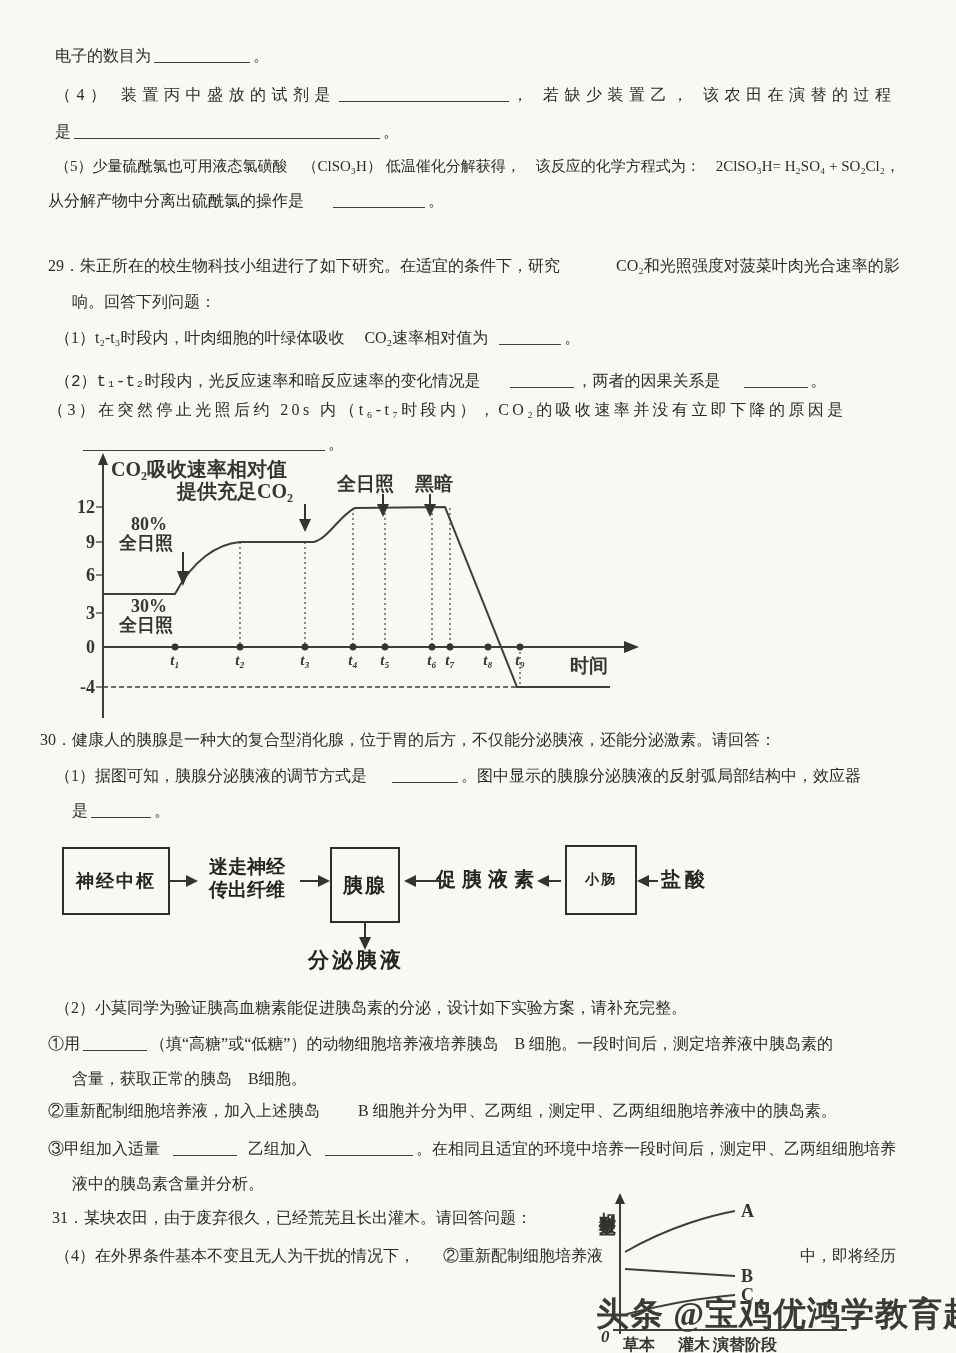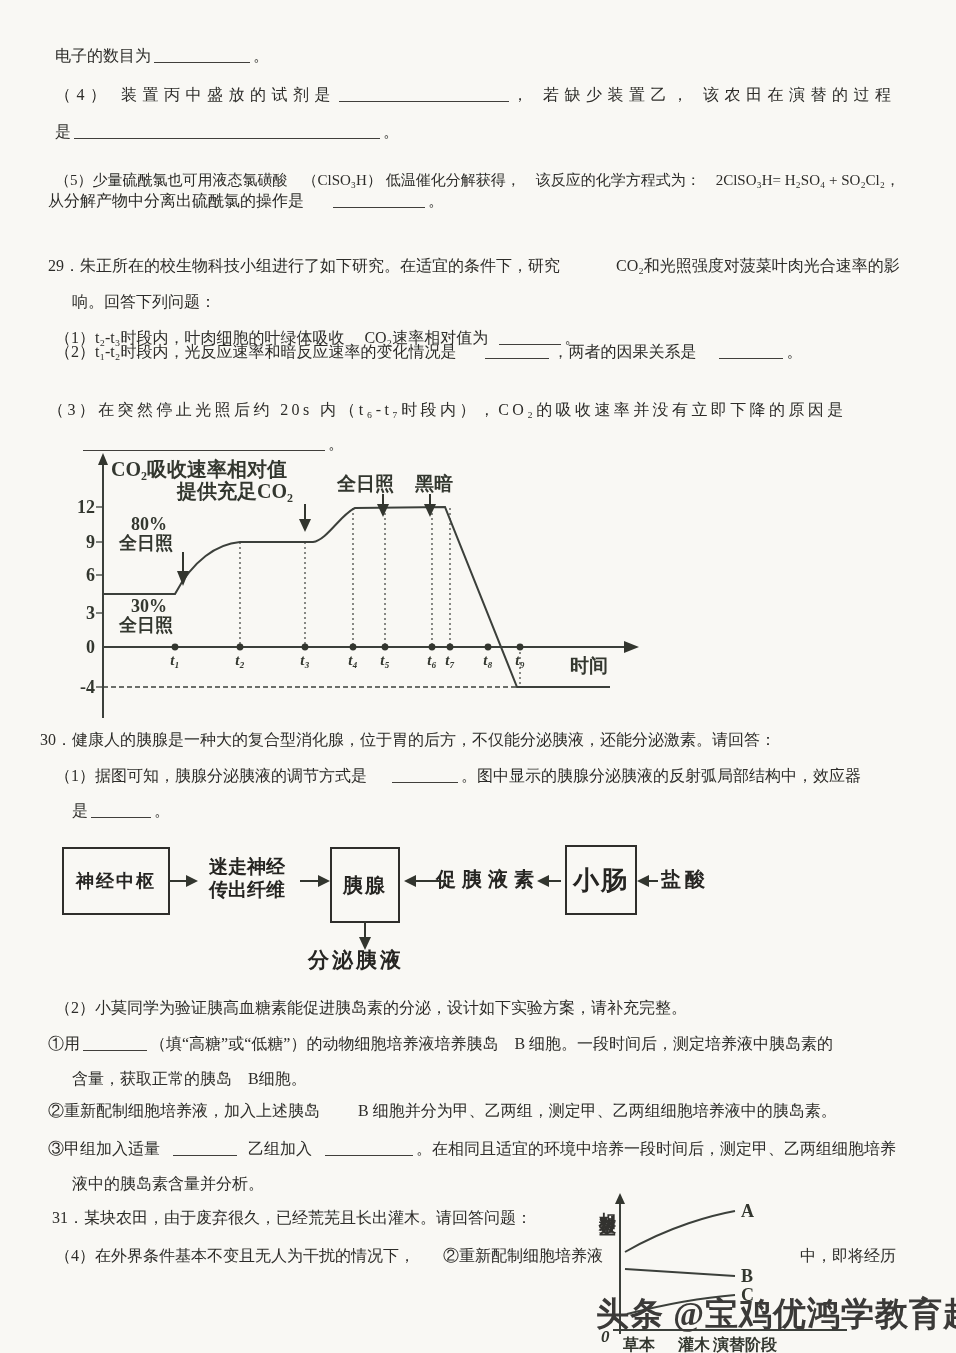--- a/index.html
+++ b/index.html
@@ -1,19 +1,19 @@
 <!DOCTYPE html>
 <html><head>
 <meta charset="utf-8">
 <style>
   html,body{margin:0;padding:0;background:#e9e8e4;}
   .page{position:relative;width:956px;height:1353px;margin:0 auto;background:#f9f8f4;
         font-family:"Liberation Serif","DejaVu Serif",serif;color:#2d2c29;overflow:hidden;}
   .ln{position:absolute;white-space:nowrap;font-size:16px;line-height:1.25;}
-  .f15{font-size:15px;margin-top:14px;}
+  .f15{font-size:15px;}
   .js{letter-spacing:5.5px;}
   .js2{letter-spacing:3.4px;}
   .bl{display:inline-block;border-bottom:1.6px solid #413f3b;height:15px;vertical-align:-2px;margin:0 3px;}
   .sp{display:inline-block;height:1px;}
   .box{position:absolute;border:2px solid #2f2e2b;display:flex;align-items:center;justify-content:center;
        font-size:19px;font-weight:600;letter-spacing:2px;color:#262522;background:transparent;}
   .dlabel{position:absolute;font-weight:600;color:#262522;white-space:nowrap;}
   .vtext{position:absolute;writing-mode:vertical-rl;font-size:17px;font-weight:700;letter-spacing:3px;color:#33322f;}
   .wm{position:absolute;font-size:33px;font-weight:700;color:#3b3a38;letter-spacing:1px;z-index:6;white-space:nowrap;
       font-family:"Liberation Serif","DejaVu Serif",serif;}
@@ -52,21 +52,21 @@
 
   <div class="ln" style="top:256px;left:48px;">
     <span>29．朱正所在的校生物科技小组进行了如下研究。在适宜的条件下，研究</span><span class="sp" style="width:56px;"></span><span>CO₂和光照强度对菠菜叶肉光合速率的影</span>
   </div>
   <div class="ln" style="top:292px;left:72px;">
     <span>响。回答下列问题：</span>
   </div>
   <div class="ln" style="top:328px;left:55px;">
     <span>（1）t₂-t₃时段内，叶肉细胞的叶绿体吸收</span><span class="sp" style="width:20px;"></span><span>CO₂速率相对值为</span><span class="sp" style="width:8px;"></span><span class="bl" style="width:62px;"></span><span>。</span>
   </div>
-  <div class="ln" style="top:342px;left:55px;">
+  <div class="ln" style="top:372px;left:55px;font-family:Liberation Mono, monospace;">
     <span>（2）t₁-t₂时段内，光反应速率和暗反应速率的变化情况是</span><span class="sp" style="width:26px;"></span><span class="bl" style="width:64px;"></span><span>，两者的因果关系是</span><span class="sp" style="width:20px;"></span><span class="bl" style="width:64px;"></span><span>。</span>
   </div>
   <div class="ln js2" style="top:400px;left:48px;">
     <span>（3）在突然停止光照后约 20s 内（t₆-t₇时段内），CO₂的吸收速率并没有立即下降的原因是</span>
   </div>
   <div class="ln" style="top:434px;left:80px;">
     <span class="bl" style="width:242px;"></span><span>。</span>
   </div>
 
   <svg style="left:65px;top:450px;" width="620" height="280" viewBox="0 0 620 280">
@@ -165,21 +165,21 @@
   <div class="dlabel" style="left:196px;top:855px;width:102px;text-align:center;font-size:19px;line-height:23px;">
     <div>迷走神经</div>
     <div>传出纤维</div>
   </div>
   <div class="box" style="left:330px;top:847px;width:66px;height:72px;font-size:20px;">
     <span>胰腺</span>
   </div>
   <div class="dlabel" style="left:436px;top:866px;font-size:20px;letter-spacing:6px;">
     <span>促胰液素</span>
   </div>
-  <div class="box" style="left:565px;top:845px;width:68px;height:66px;font-size:26px;">
+  <div class="box" style="left:565px;top:845px;width:68px;height:66px;font-size:14px;">
     <span>小肠</span>
   </div>
   <div class="dlabel" style="left:661px;top:866px;font-size:20px;letter-spacing:4px;">
     <span>盐酸</span>
   </div>
   <div class="dlabel" style="left:308px;top:946px;font-size:21px;font-weight:700;letter-spacing:3px;">
     <span>分泌胰液</span>
   </div>
   <svg style="left:40px;top:840px;" width="710" height="140" viewBox="0 0 710 140">
     <g>

